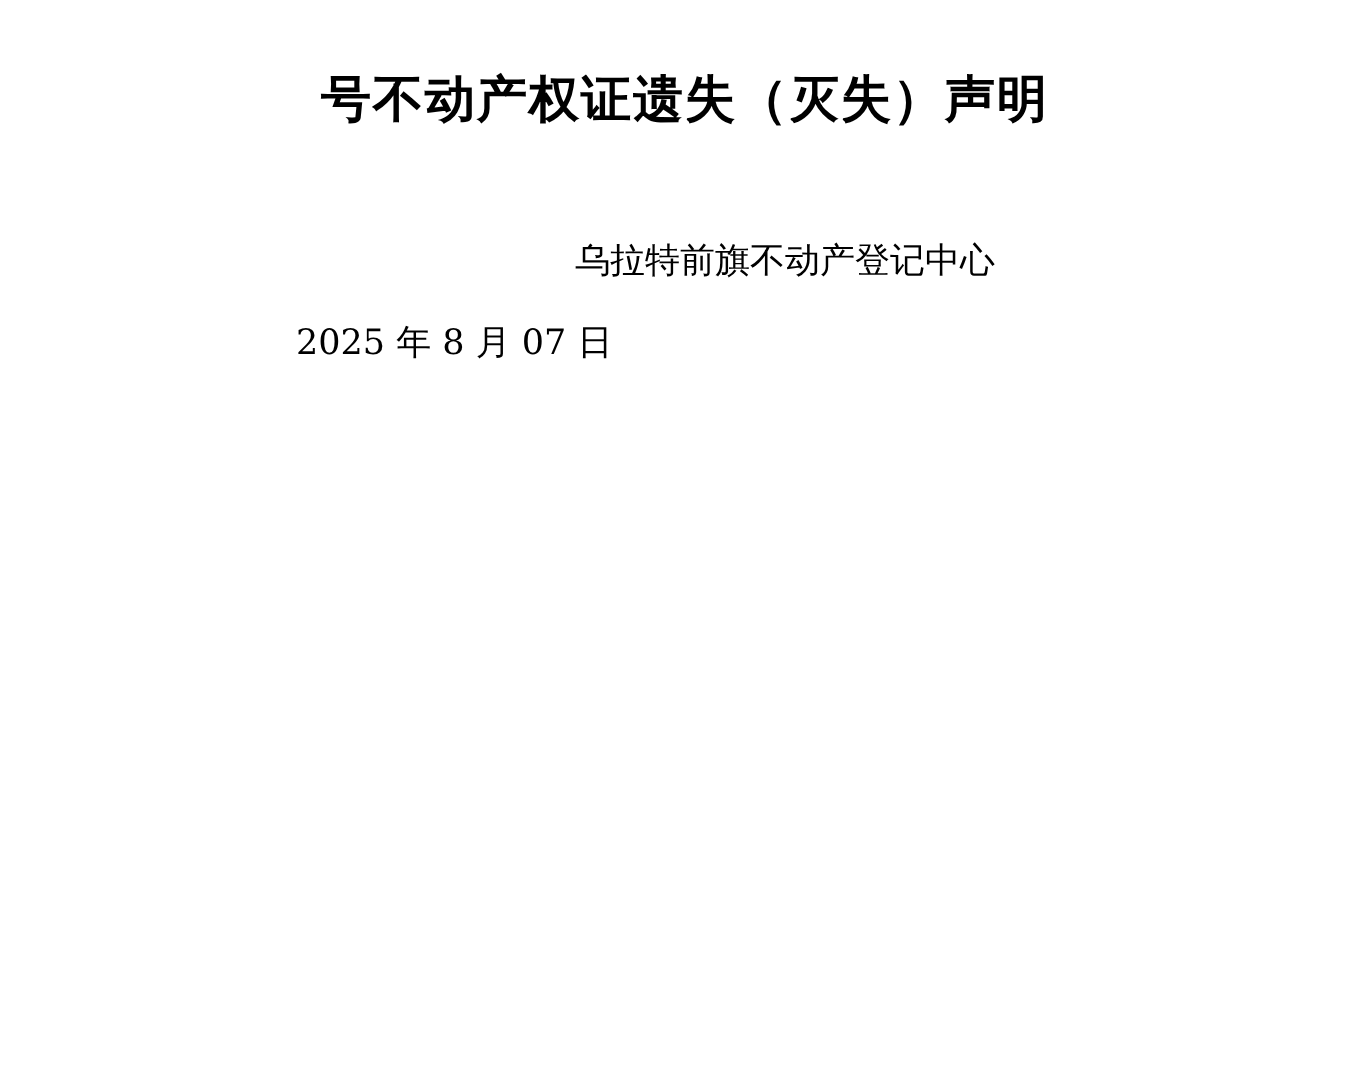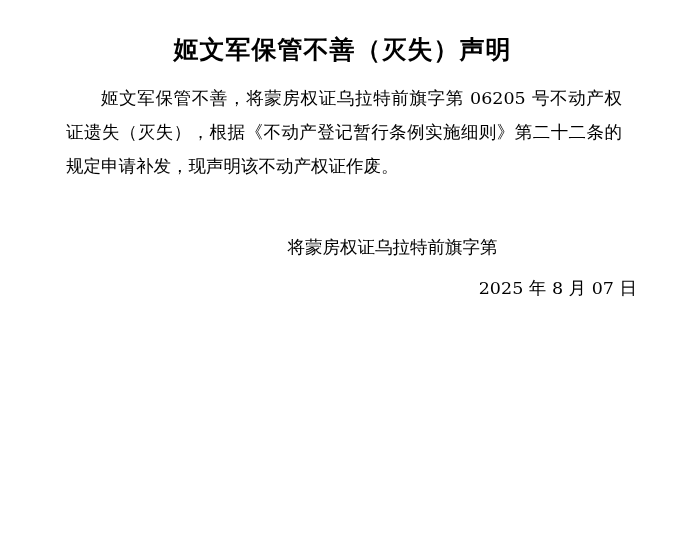--- a/index.html
+++ b/index.html
@@ -61,35 +61,34 @@
   }
   .issuer {
     margin-top: 48px;
     text-align: center;
     padding-left: 100px;
     font-size: 17.5px;
     line-height: 1.9;
   }
   .issue-date {
     margin-top: 8px;
-    text-align: right;
+    text-align: left;
     padding-left: 100px;
     font-size: 17.5px;
     line-height: 1.9;
   }
 </style>
 </head>
 <body>
 
 <div class="page">
 
-  <div class="doc-title">姬文军保管不善（灭失）声明</div>
-
-
-  <div class="body-text">姬文军保管不善，将蒙房权证乌拉特前旗字第 06205 号不动产权证遗失（灭失），根据《不动产登记暂行条例实施细则》第二十二条的规定申请补发，现声明该不动产权证作废。</div>
+  <div class="doc-title">号不动产权证遗失（灭失）声明</div>
 
 
 
-  <div class="issuer">将蒙房权证乌拉特前旗字第</div>
+
+
+  <div class="issuer">乌拉特前旗不动产登记中心</div>
 
   <div class="issue-date">2025 年 8 月 07 日</div>
 
 </div>
 
 </body></html>

